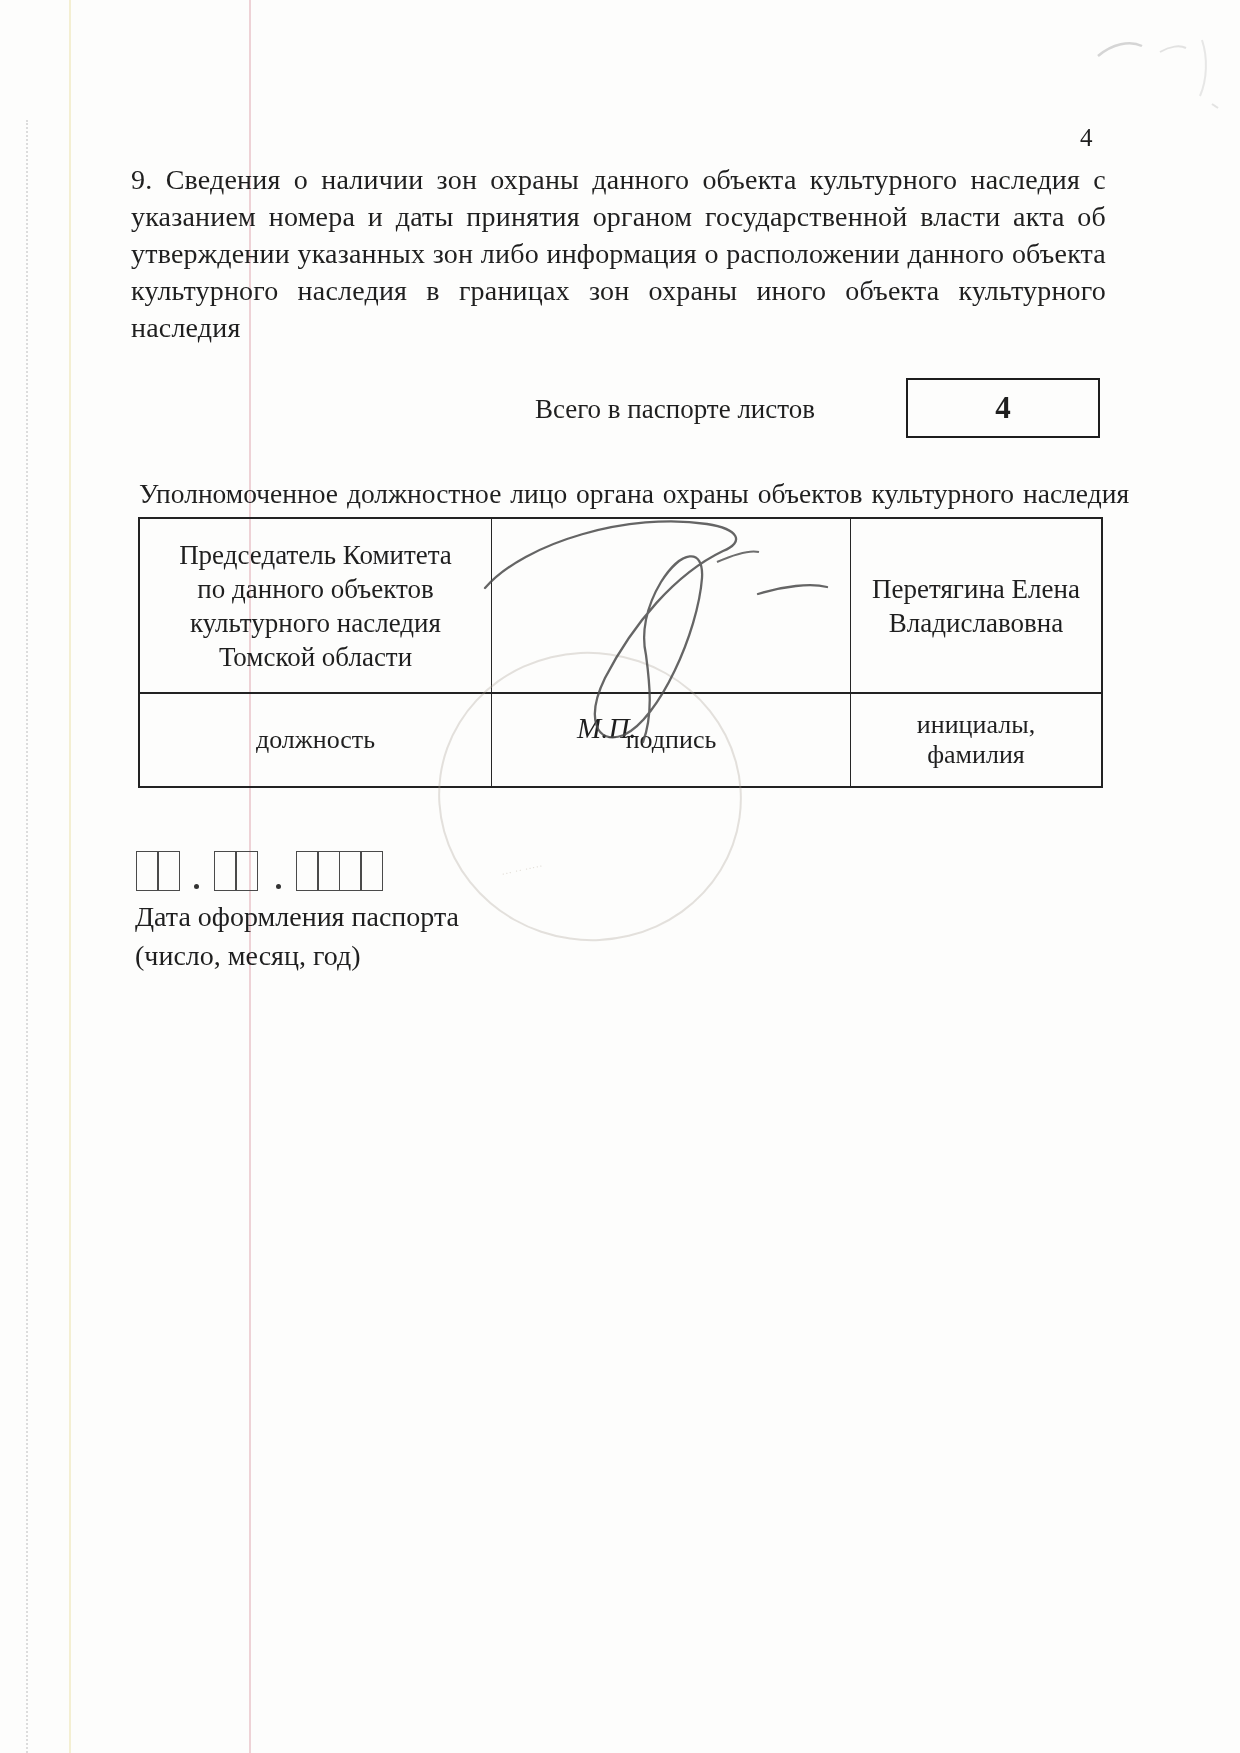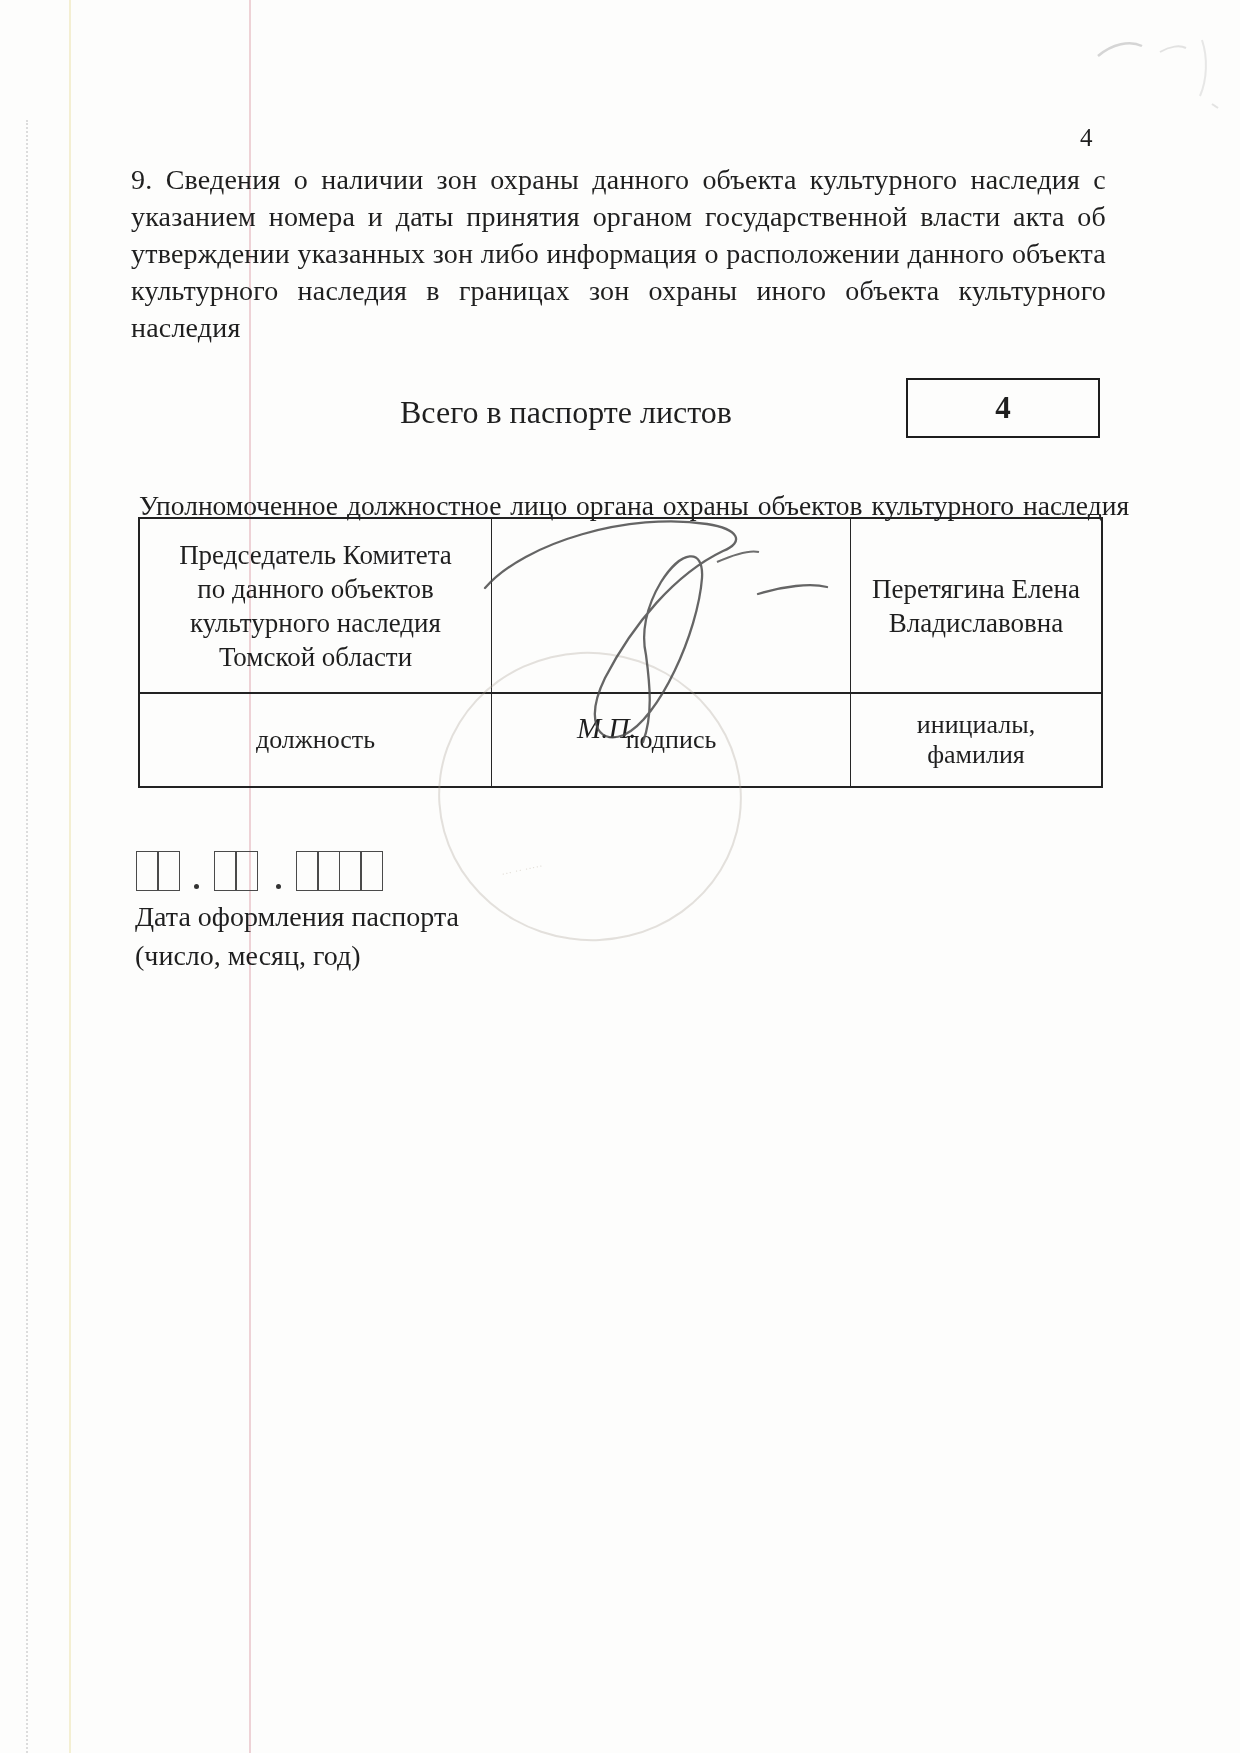--- a/index.html
+++ b/index.html
@@ -28,31 +28,31 @@
   
   .note-box{
     position:absolute;left:131px;top:302px;width:966px;height:41px;
     border:1.6px solid #3c3c3c;box-sizing:border-box;
     display:flex;align-items:center;
   }
   .note-box span{padding-left:16px;font-size:27px;white-space:nowrap;}
   
   .sheets-label{
     position:absolute;left:400px;top:394px;width:415px;
-    font-size:32px;
+    text-align:right;font-size:27px;
   }
   .sheets-box{
     position:absolute;left:906px;top:378px;width:194px;height:60px;
     border:2.6px solid #1d1d1d;box-sizing:border-box;
     display:flex;align-items:center;justify-content:center;
     font-size:31px;font-weight:700;
   }
   
   .official-heading{
-    position:absolute;left:139px;top:490px;width:968px;
+    position:absolute;left:139px;top:478px;width:968px;
     font-size:27.5px;word-spacing:2px;white-space:nowrap;
   }
   table.officials{
     position:absolute;left:138px;top:517px;width:965px;height:190px;
     border-collapse:collapse;table-layout:fixed;
   }
   table.officials td{
     border:1.9px solid #262626;
     text-align:center;vertical-align:middle;
     font-size:27px;padding:16px;

